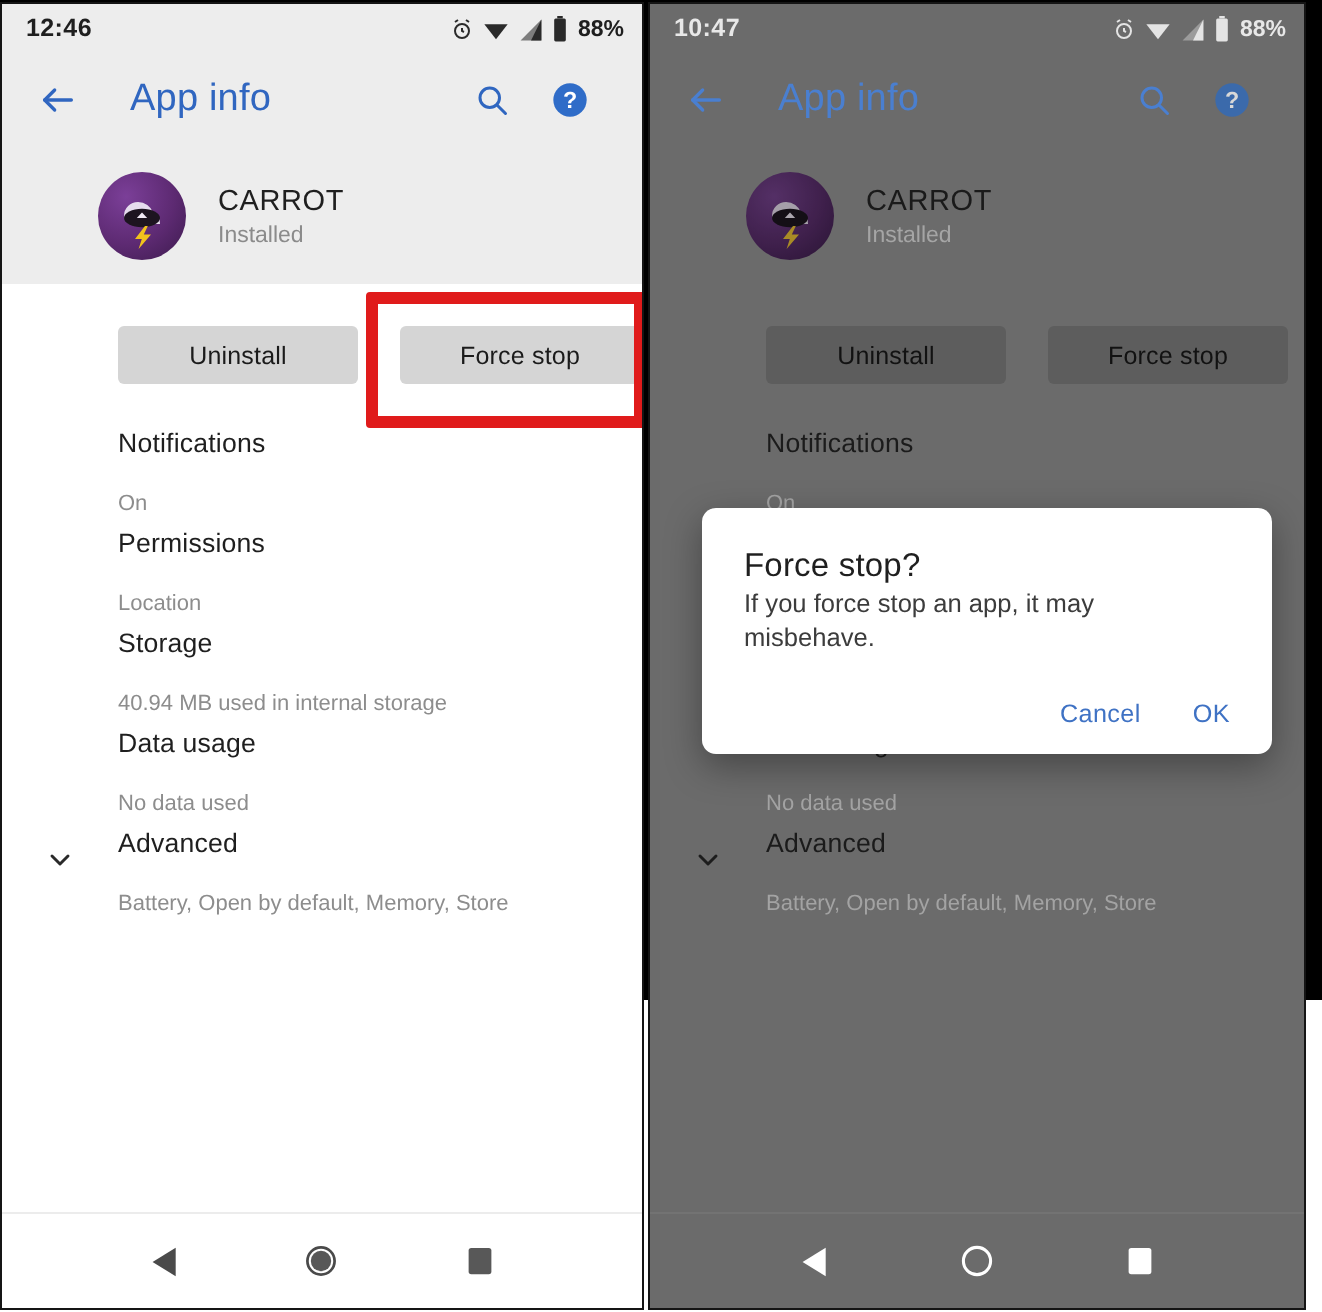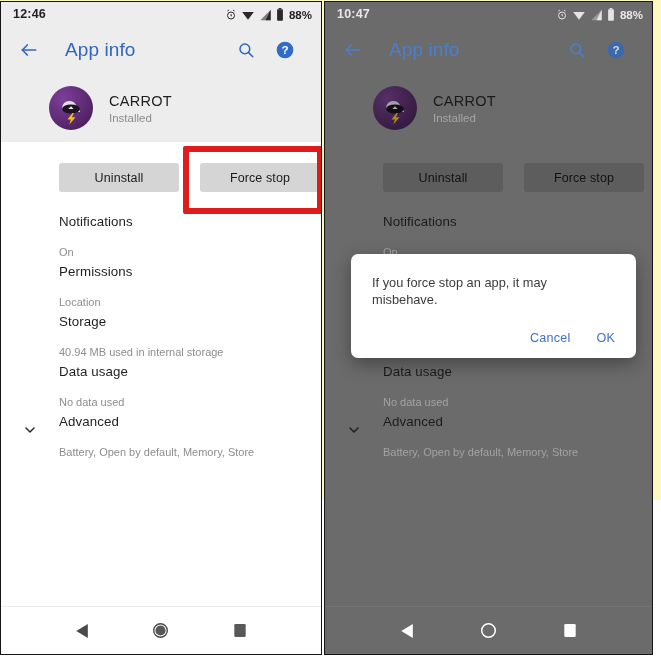--- a/index.html
+++ b/index.html
@@ -7,21 +7,21 @@
     width: 661px; height: 656px;
     background: #ffffff;
     font-family: "Liberation Sans", sans-serif;
     overflow: hidden;
   }
   .stage {
     position: relative;
     width: 661px; height: 500px;
     display: flex;
     gap: 2px;
-    background: #fef9c3;
+    background: #000000;
   }
 
   
   .phone {
     position: relative;
     width: 322px;
     height: 654px;
     margin-top: 1px;
     border: 1.5px solid #151515;
     background: #ffffff;
@@ -463,20 +463,21 @@
                 <path d="M6 9l6 6 6-6"></path>
               </svg>
           </span>
           <div class="row-title">Advanced</div>
           <div class="row-sub">Battery, Open by default, Memory, Store</div>
         </div>
       </div>
     </div>
 
     <div class="dialog">
+      <div class="dialog-title">Force stop?</div>
       <div class="dialog-msg">If you force stop an app, it may misbehave.</div>
       <div class="dialog-actions">
         <button class="dlg-btn">Cancel</button>
         <button class="dlg-btn">OK</button>
       </div>
     </div>
 
     <div class="navbar">
       <span class="nb">
         <svg width="15" height="16" viewBox="0 0 16 18">

